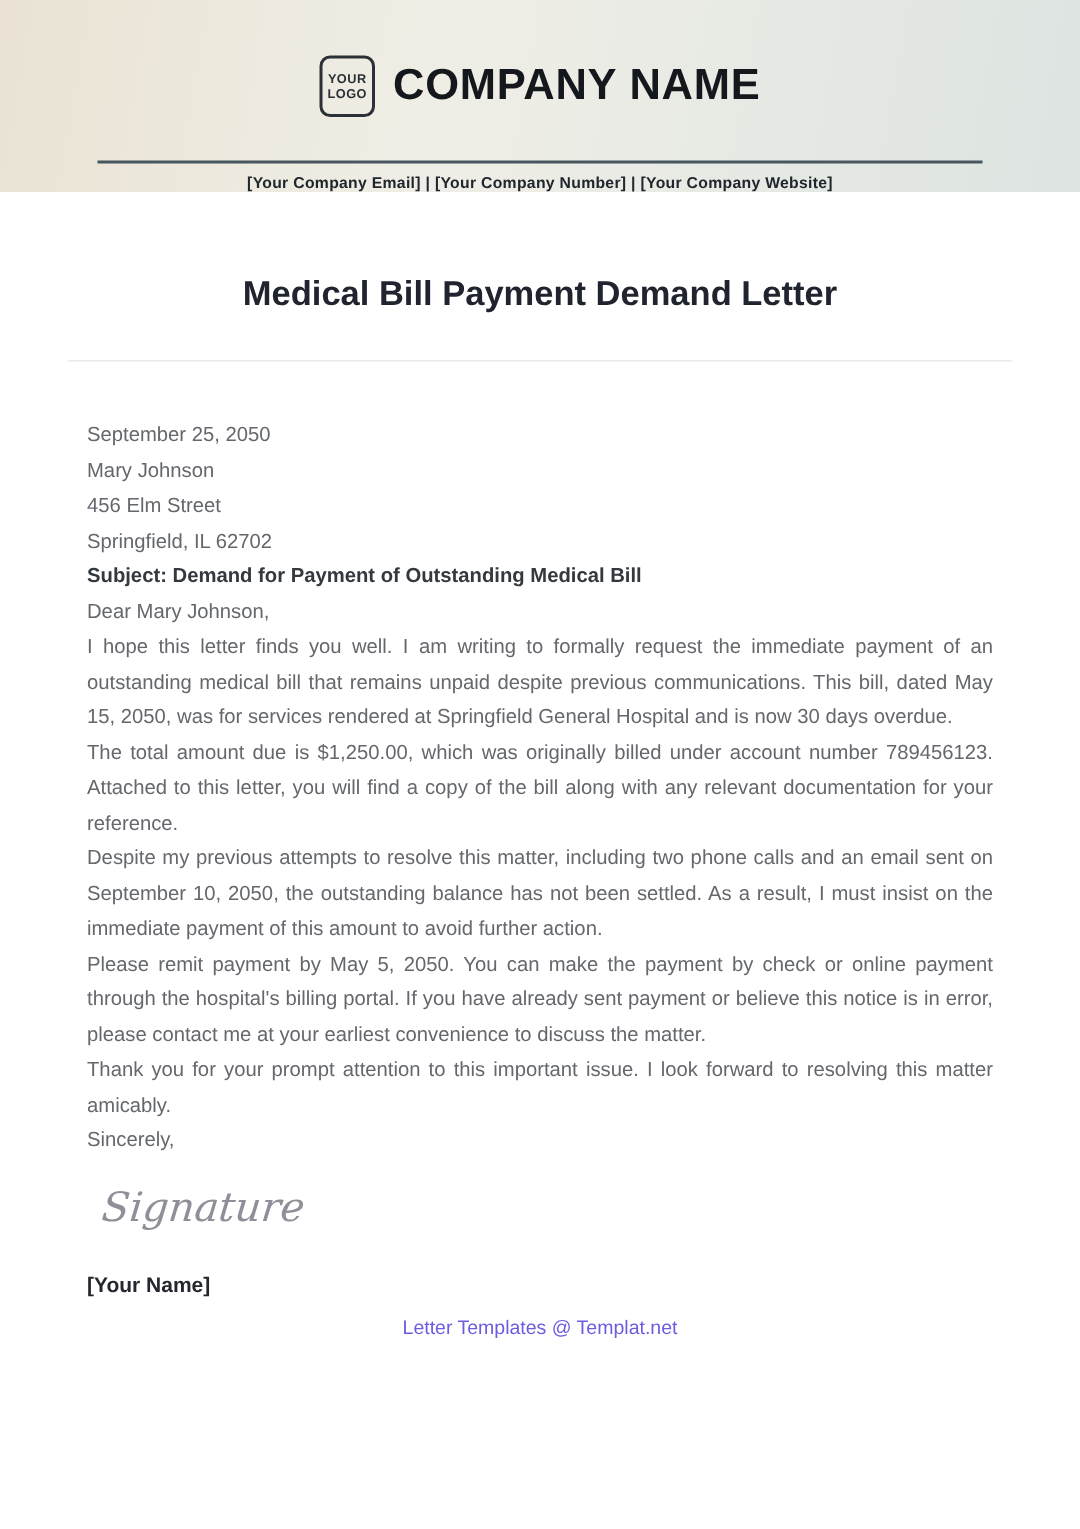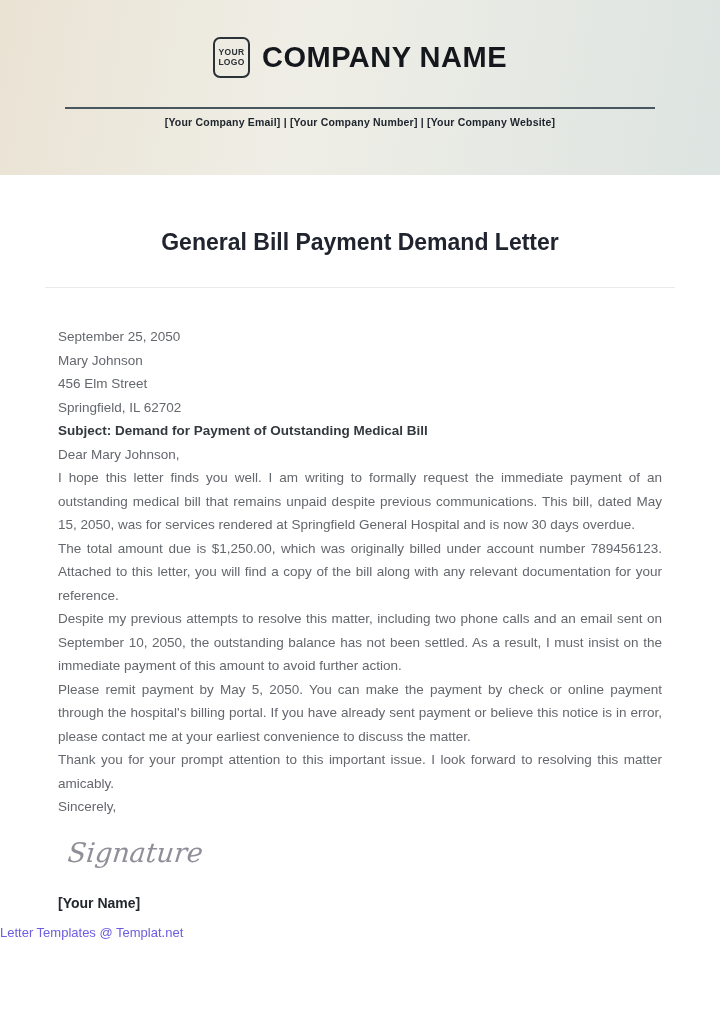--- a/index.html
+++ b/index.html
@@ -7,21 +7,21 @@
     margin: 0; padding: 0;
     width: 720px; height: 1019px;
     background: #ffffff;
     font-family: "Liberation Sans", sans-serif;
     overflow: hidden;
   }
   .page { width: 720px; height: 1019px; position: relative; }
 
   
   .header {
-    height: 175px;
+    height: 128px;
     background: linear-gradient(100deg, #eae3d4 0%, #efeee6 42%, #dde4e1 100%);
   }
   .brand-row {
     display: flex; justify-content: center; align-items: center;
     gap: 12px; padding-top: 37px;
   }
   .logo-box {
     width: 37px; height: 41px;
     border: 2px solid #2c3137; border-radius: 7px;
     display: flex; flex-direction: column; align-items: center; justify-content: center;
@@ -69,21 +69,21 @@
     transform: skewX(-6deg);
     display: inline-block;
   }
   .signer {
     font-weight: bold; color: #24272e; font-size: 14px;
     margin-top: 20px; line-height: 20px;
   }
 
   
   .footer {
-    text-align: left; margin-top: 10px;
+    text-align: center; margin-top: 10px;
   }
   .footer a {
     font-size: 13px; color: #6b5ce0; text-decoration: none;
   }
 </style>
 </head>
 <body>
 
 <div class="page">
 
@@ -92,21 +92,21 @@
       <div class="logo-box">
         <span>YOUR</span>
         <span>LOGO</span>
       </div>
       <div class="company-name">COMPANY NAME</div>
     </div>
     <hr class="header-rule">
     <div class="contact-line">[Your Company Email] | [Your Company Number] | [Your Company Website]</div>
   </div>
 
-  <div class="doc-title">General Bill Payment Demand Letter</div>
+  <div class="doc-title">Medical Bill Payment Demand Letter</div>
   <hr class="title-divider">
 
   <div class="letter">
     <div class="line">September 25, 2050</div>
     <div class="line">Mary Johnson</div>
     <div class="line">456 Elm Street</div>
     <div class="line">Springfield, IL 62702</div>
     <div class="line subject">Subject: Demand for Payment of Outstanding Medical Bill</div>
     <div class="line">Dear Mary Johnson,</div>
 

